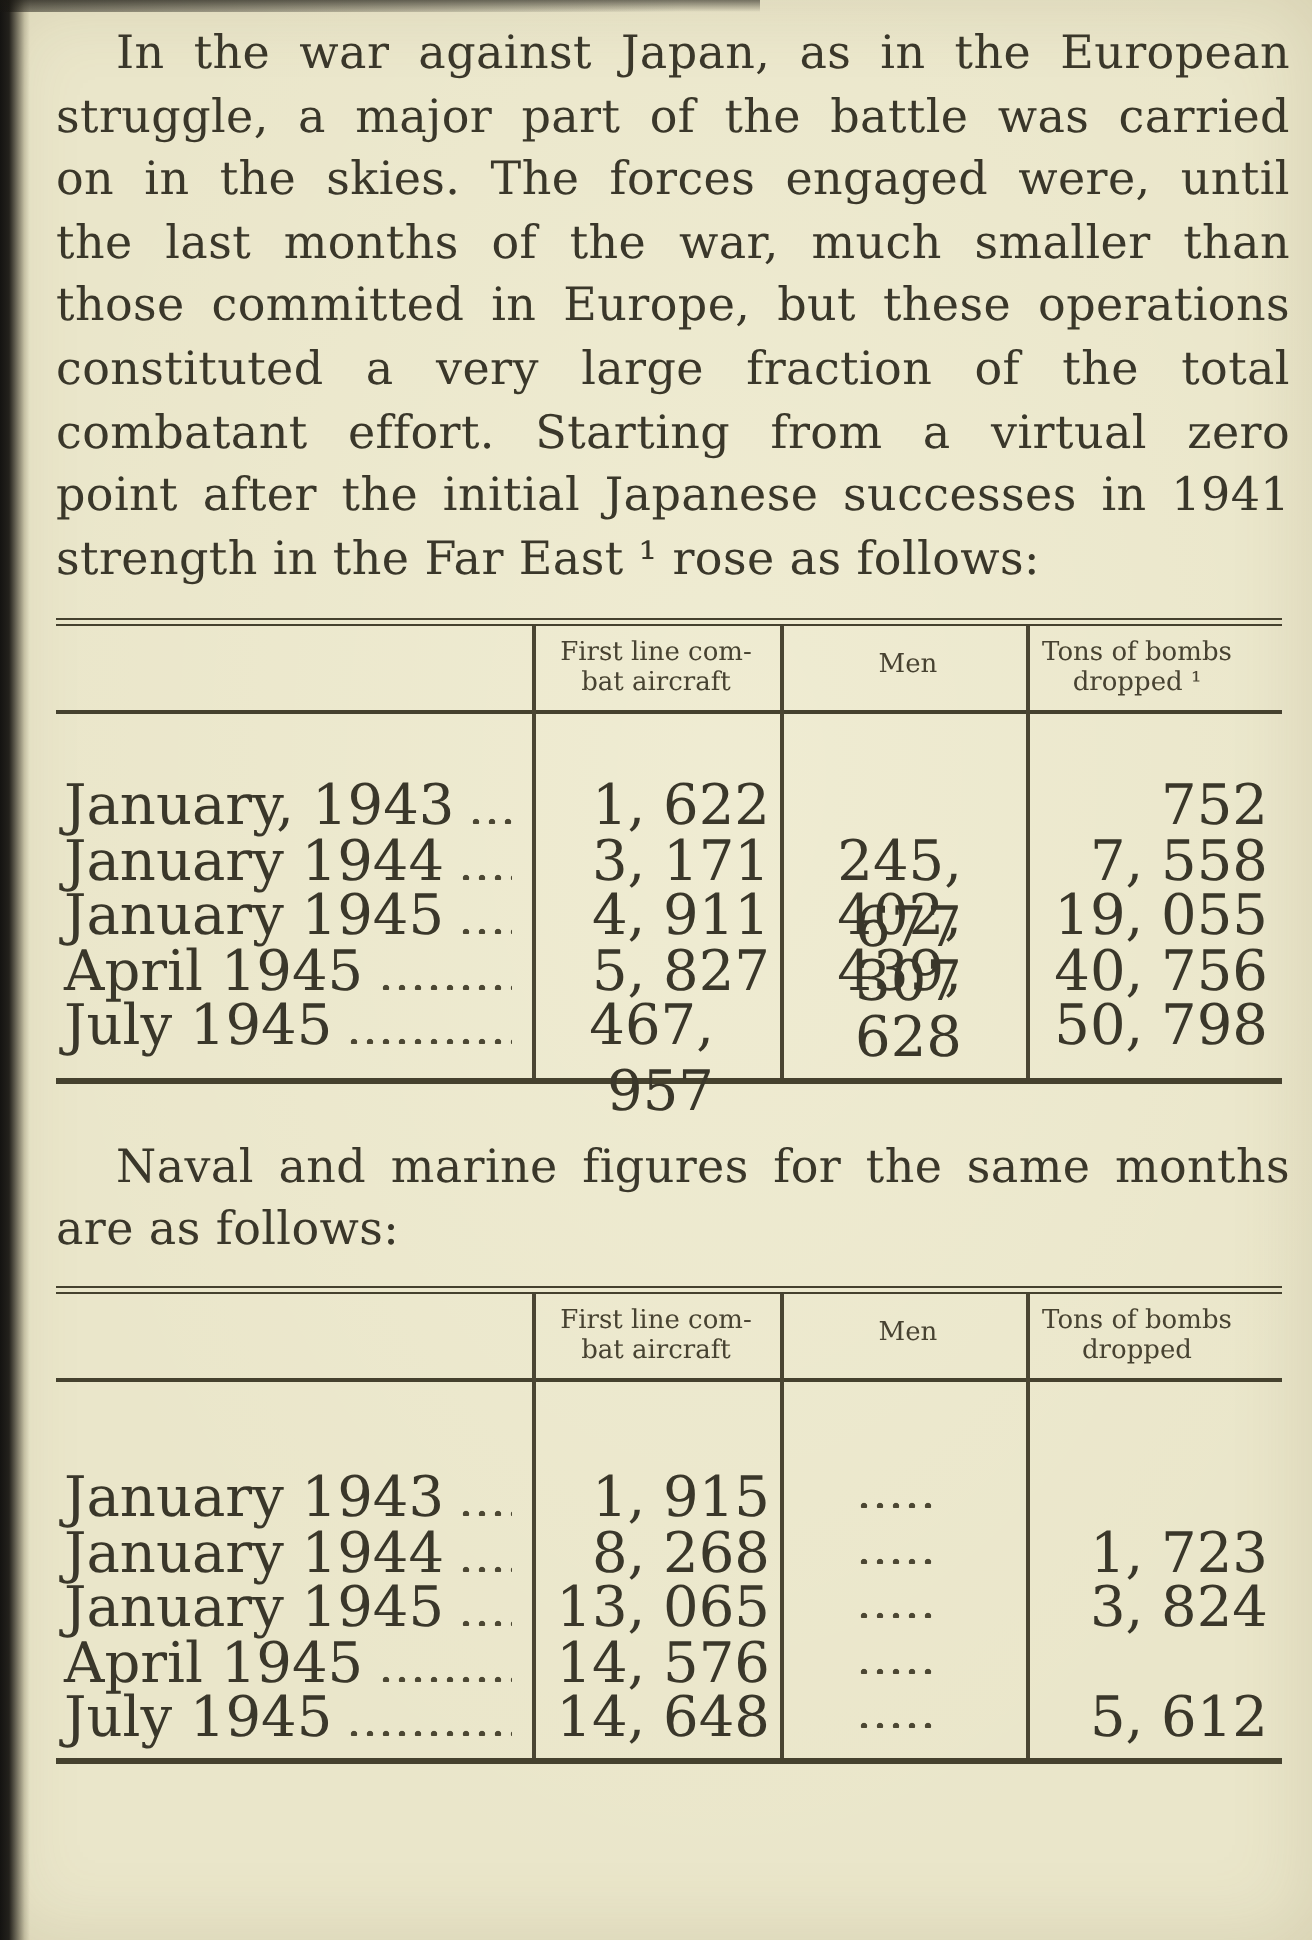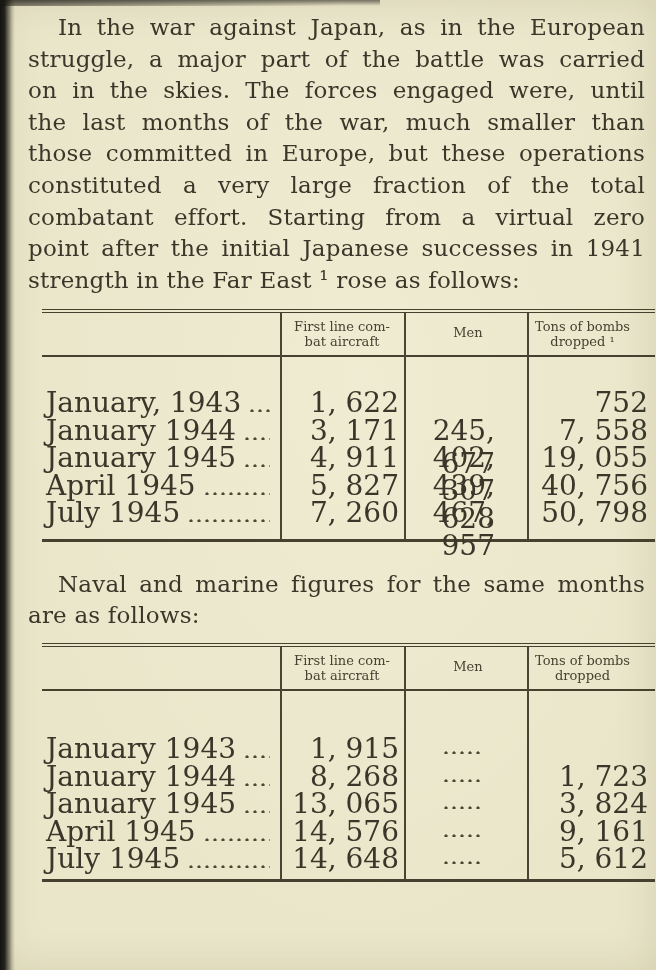--- a/index.html
+++ b/index.html
@@ -48,21 +48,21 @@
     text-align-last: justify;
     white-space: normal;
   }
   .pline.first { text-indent: 30px; }
   .pline.last  { text-align-last: left; -moz-text-align-last: left; }
   .para2 { margin-top: 27px; }
 
   
   .ruled-table {
     position: relative;
-    margin-left: 14px;
+    margin-left: 0;
     width: 613px;
     border-top: 4px double #45412e;
     border-bottom: 3px solid #45412e;
     margin-top: 12px;
   }
   .vline {
     position: absolute; top: 0; bottom: 0; width: 2px;
     background: #4a4532; z-index: 1;
   }
   .vline.v1 { left: 238px; }
@@ -217,21 +217,20 @@
             </div>
           <div class="td c-a num">5, 827</div>
           <div class="td c-m num">439, 628</div>
           <div class="td c-t num">40, 756</div>
         </div>
         <div class="trow">
           <div class="td c-stub">
               <span>July 1945</span>
               <span class="dotlead"></span>
             </div>
-          <div class="td c-a num">7, 260</div>
           <div class="td c-m num">467, 957</div>
           <div class="td c-t num">50, 798</div>
         </div>
 
         <div class="spacer-bot1"></div>
       </div>
     </div>
 
 
     <div class="para para2">
@@ -294,21 +293,20 @@
         </div>
         <div class="trow">
           <div class="td c-stub">
               <span>April 1945</span>
               <span class="dotlead"></span>
             </div>
           <div class="td c-a num">14, 576</div>
           <div class="td c-m">
               <span class="menlead"></span>
             </div>
-          <div class="td c-t num">9, 161</div>
         </div>
         <div class="trow">
           <div class="td c-stub">
               <span>July 1945</span>
               <span class="dotlead"></span>
             </div>
           <div class="td c-a num">14, 648</div>
           <div class="td c-m">
               <span class="menlead"></span>
             </div>

